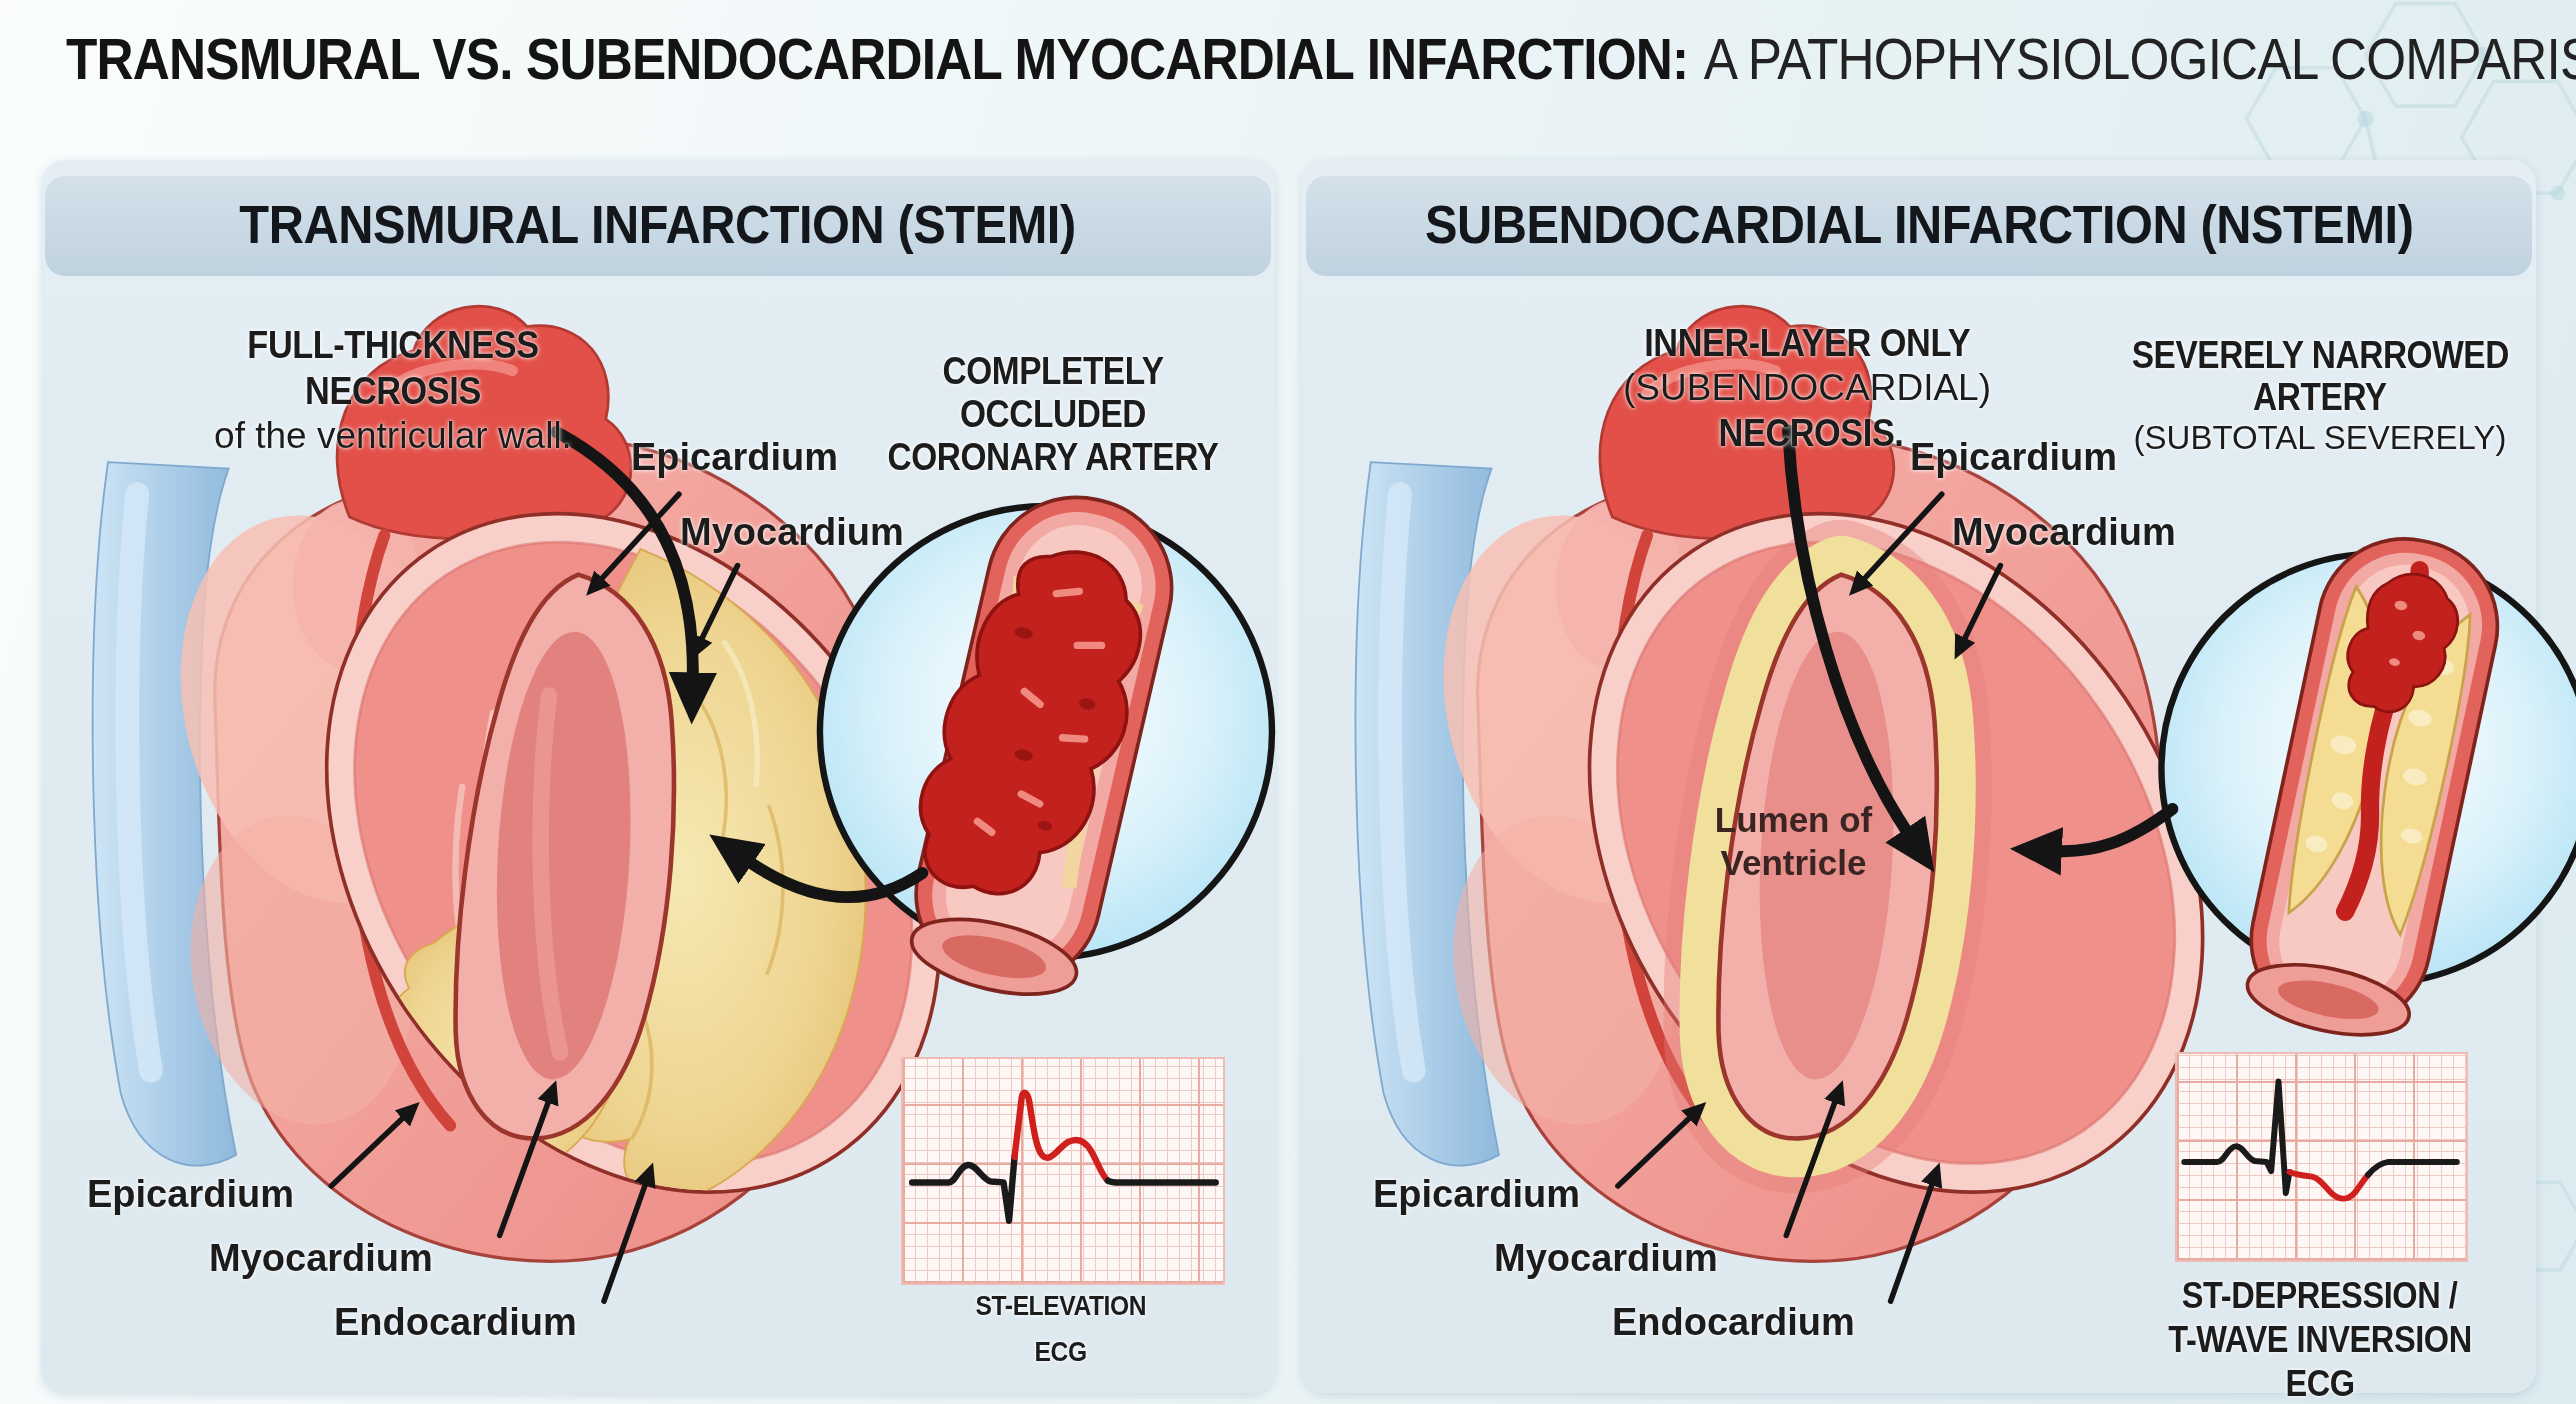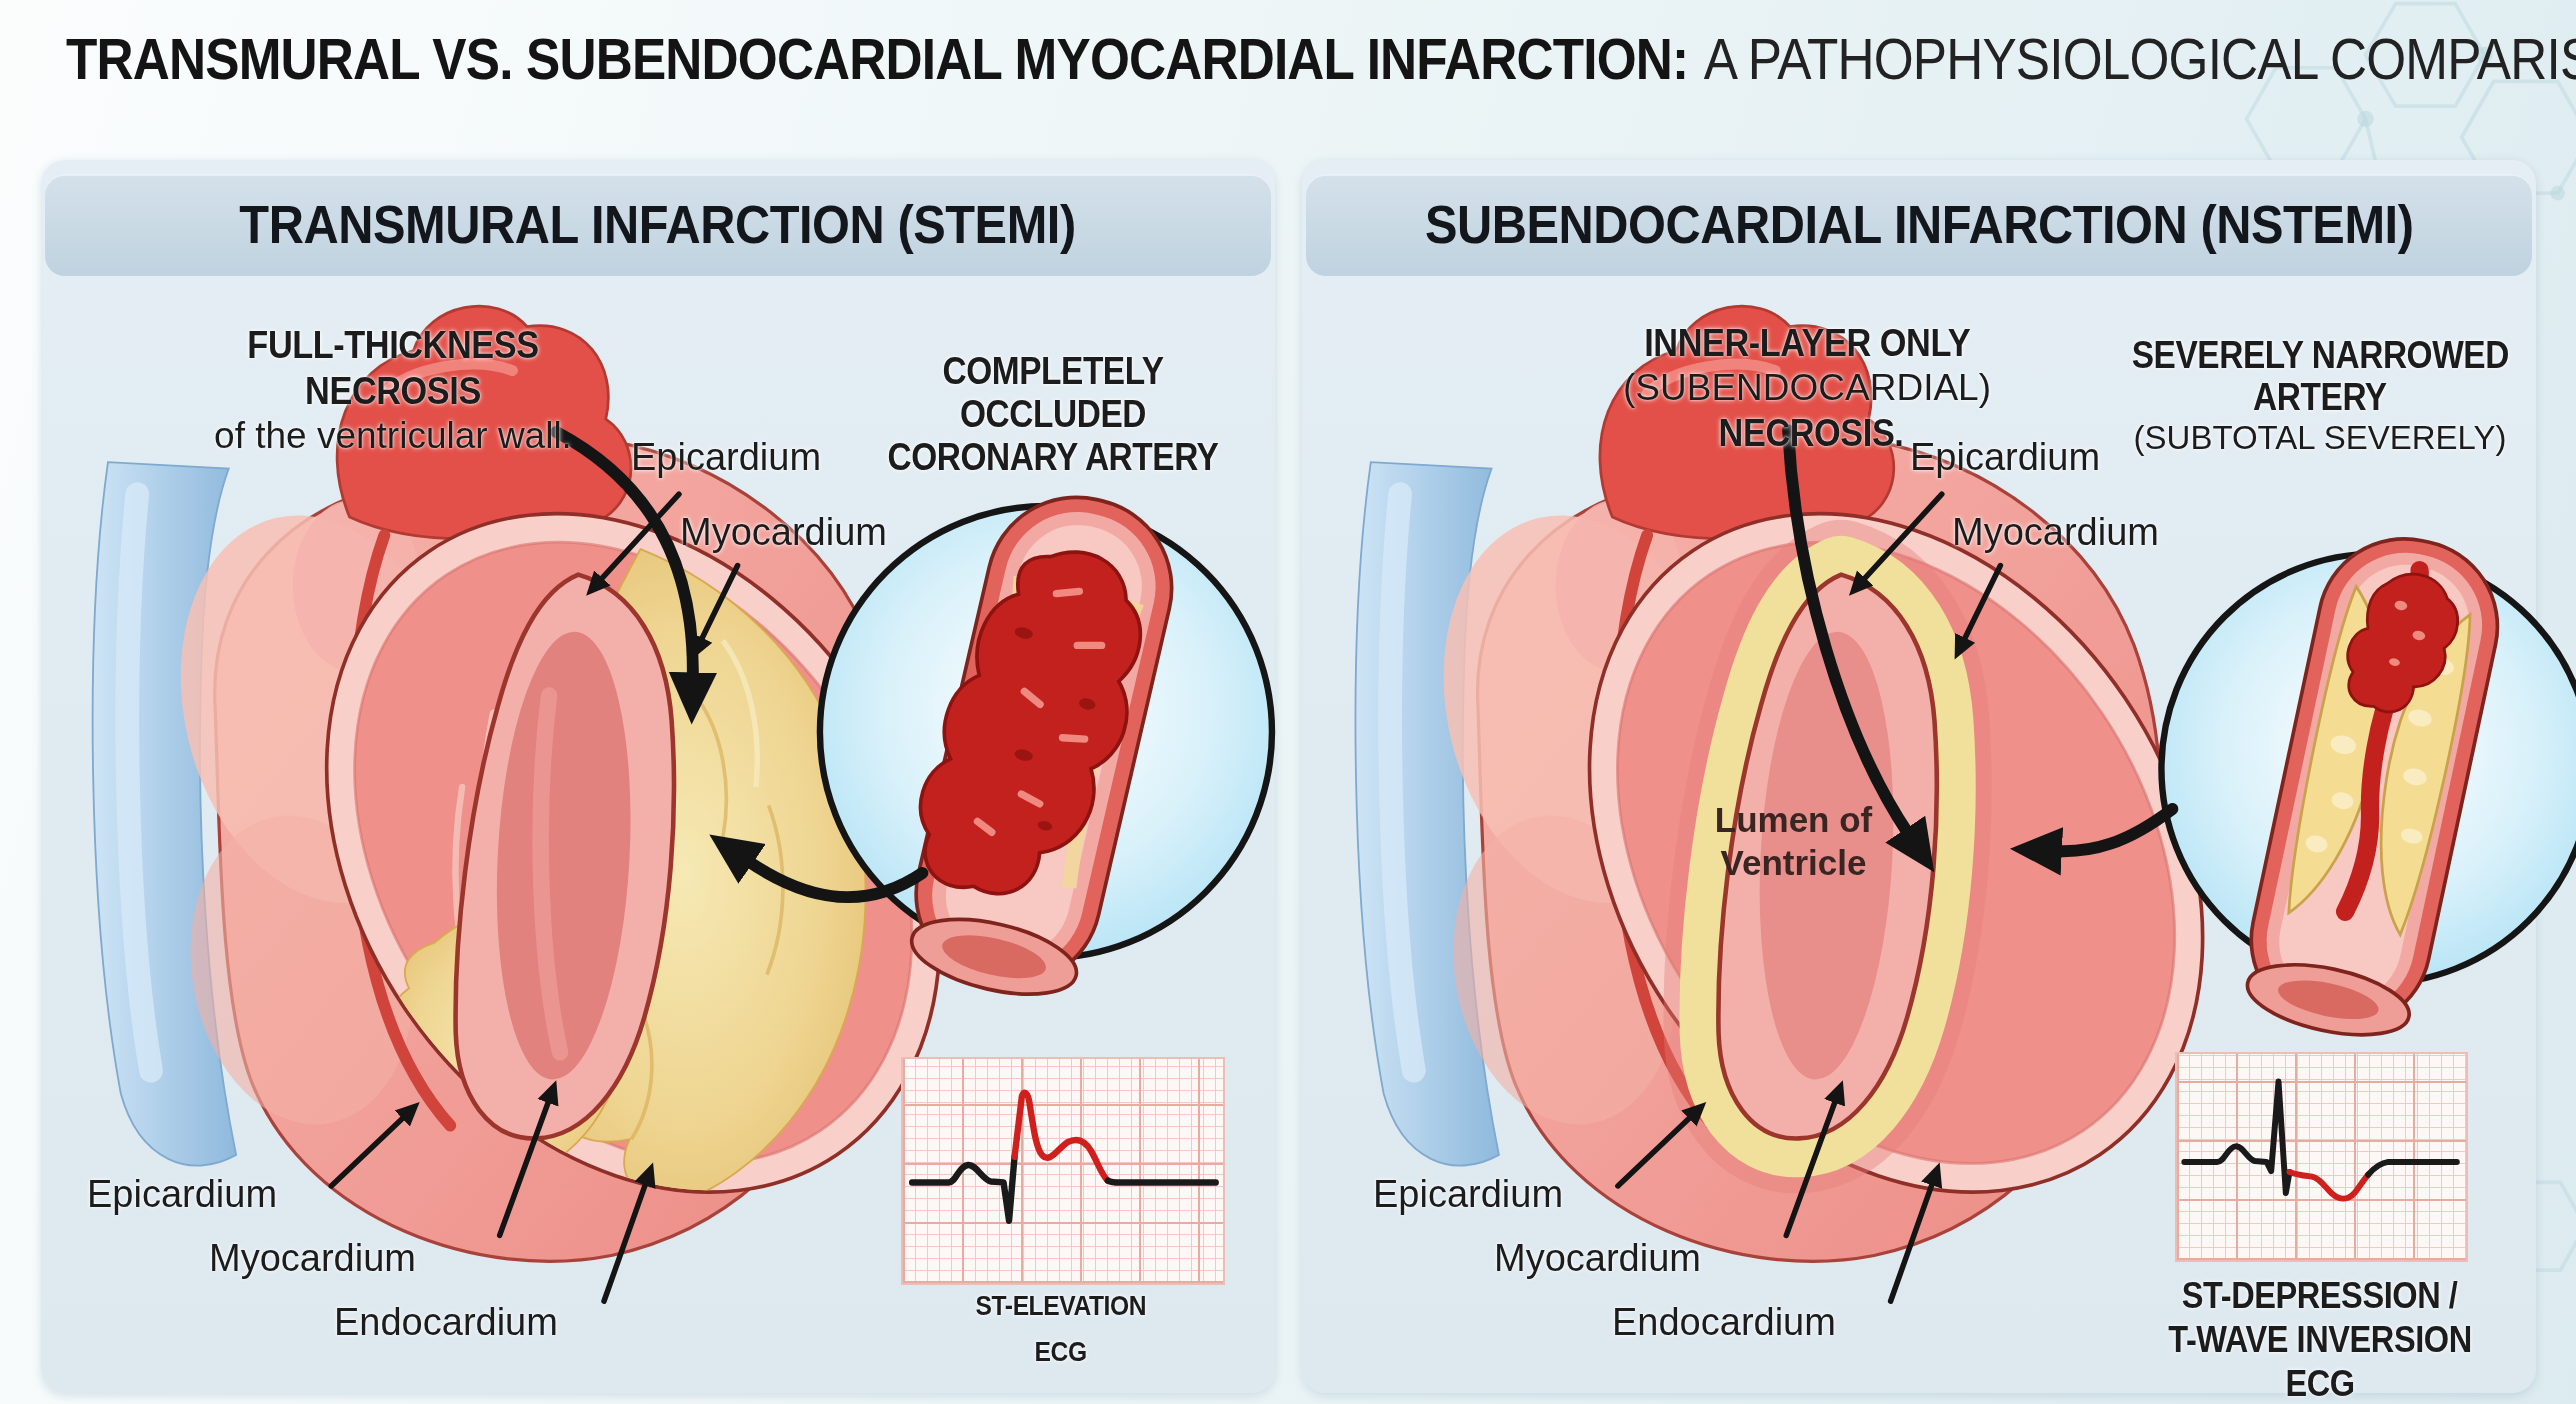--- a/index.html
+++ b/index.html
@@ -20,21 +20,21 @@
   .phead{position:absolute;left:3.7px;right:3.7px;top:14px;height:102px;border-radius:20px;
     background:linear-gradient(180deg,#d4e1ea 0%,#c6d7e3 70%,#c0d2df 100%);
     text-align:center;line-height:102px;box-shadow:inset 0 1.8px 0 rgba(255,255,255,.55);}
   .phead .cond{display:inline-block;transform:scaleX(.92);transform-origin:center;
     font-weight:700;font-size:53px;letter-spacing:-0.5px;color:#13171b;}
   .lbl{position:absolute;color:#1c1c1c;text-shadow:0 0 5.5px rgba(255,255,255,.95),0 0 1.8px rgba(255,255,255,.9);}
   .center{text-align:center;}
   .cond{display:inline-block;transform:scaleX(.88);transform-origin:center;}
   .ann-bold{font-weight:700;font-size:39px;line-height:46px;letter-spacing:-0.5px;}
   .ann-reg{font-weight:400;font-size:37px;line-height:44px;}
-  .layer{font-weight:400;font-size:38px;white-space:nowrap;}
+  .layer{font-weight:700;font-size:38px;white-space:nowrap;}
   .lumen-lbl{font-weight:700;font-size:35px;line-height:43px;color:#3a2523;text-shadow:none;}
   .ecg{position:absolute;background-color:#fdf7f5;border:2.7px solid #eebcb4;
     background-image:
       repeating-linear-gradient(0deg,#e8aba1 0 2.3px,transparent 2.3px 59px),
       repeating-linear-gradient(90deg,#e8aba1 0 2.3px,transparent 2.3px 59px),
       repeating-linear-gradient(0deg,#f2c9c2 0 1.4px,transparent 1.4px 12px),
       repeating-linear-gradient(90deg,#f2c9c2 0 1.4px,transparent 1.4px 12px);}
   .ecg svg{position:absolute;inset:0;}
   .ecg-l{left:901px;top:1057px;width:320px;height:224px;}
   .ecg-r{left:2175px;top:1052px;width:289px;height:206px;}

